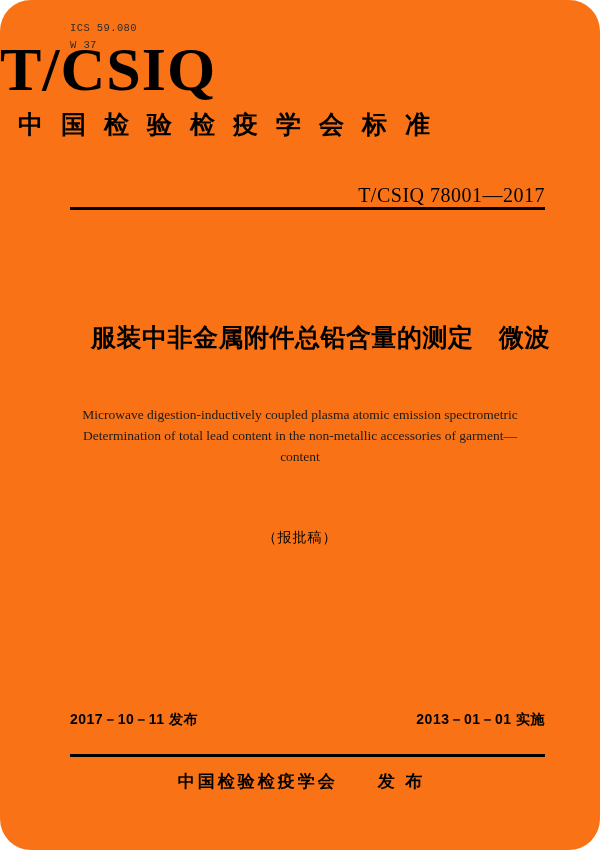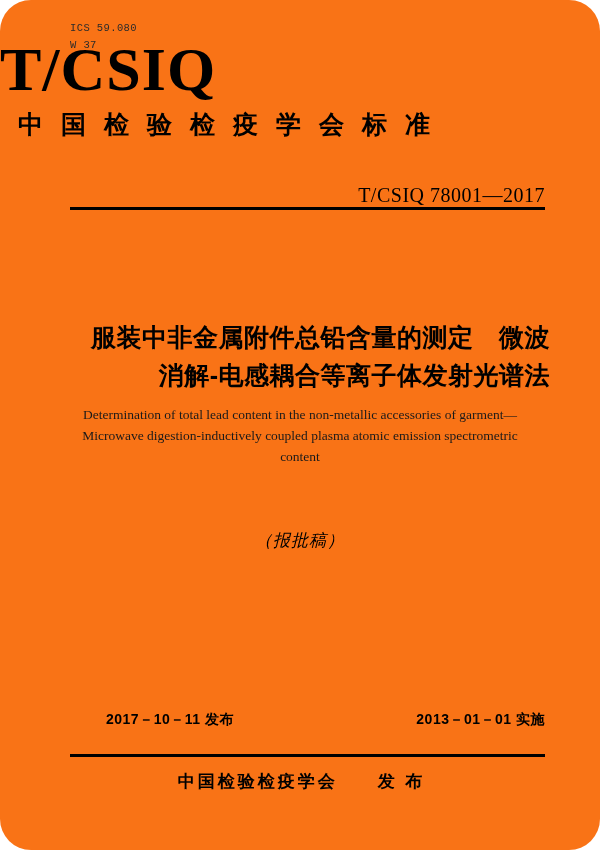--- a/index.html
+++ b/index.html
@@ -107,39 +107,38 @@
   }
   .title-en .line { display: block; }
 
   
   .draft-note {
     position: absolute;
     left: 0;
     right: 0;
     top: 529px;
     text-align: center;
-    font-size: 17px;
+    font-size: 14px;
     letter-spacing: 1px;
-    font-style: italic;
   }
 
   
   .date-row {
     position: absolute;
     left: 70px;
     width: 475px;
     top: 711px;
     display: flex;
     justify-content: space-between;
     align-items: baseline;
     font-size: 14px;
     font-weight: bold;
     letter-spacing: 0.5px;
   }
-  .date-row .date-item { white-space: pre; margin-left: 36px; }
+  .date-row .date-item { white-space: pre; }
 
   
   .publisher {
     position: absolute;
     left: 0;
     right: 0;
     top: 770px;
     text-align: center;
     font-size: 17px;
     font-weight: bold;
@@ -161,26 +160,25 @@
   <div class="logo">T/CSIQ</div>
 
   <div class="society-name">中国检验检疫学会标准</div>
 
   <div class="std-number">T/CSIQ 78001—2017</div>
 
   <div class="rule rule-top"></div>
 
   <div class="title-cn">
     <span class="line">服装中非金属附件总铅含量的测定　微波</span>
-    <span class="line">消解-电感耦合等离子体发射光谱法</span>
   </div>
 
   <div class="title-en">
+    <span class="line">Microwave digestion-inductively coupled plasma atomic emission spectrometric</span>
     <span class="line">Determination of total lead content in the non-metallic accessories of garment—</span>
-    <span class="line">Microwave digestion-inductively coupled plasma atomic emission spectrometric</span>
     <span class="line">content</span>
   </div>
 
   <div class="draft-note">（报批稿）</div>
 
   <div class="date-row">
     <span class="date-item">2017－10－11 发布</span>
     <span class="date-item">2013－01－01 实施</span>
   </div>
 

